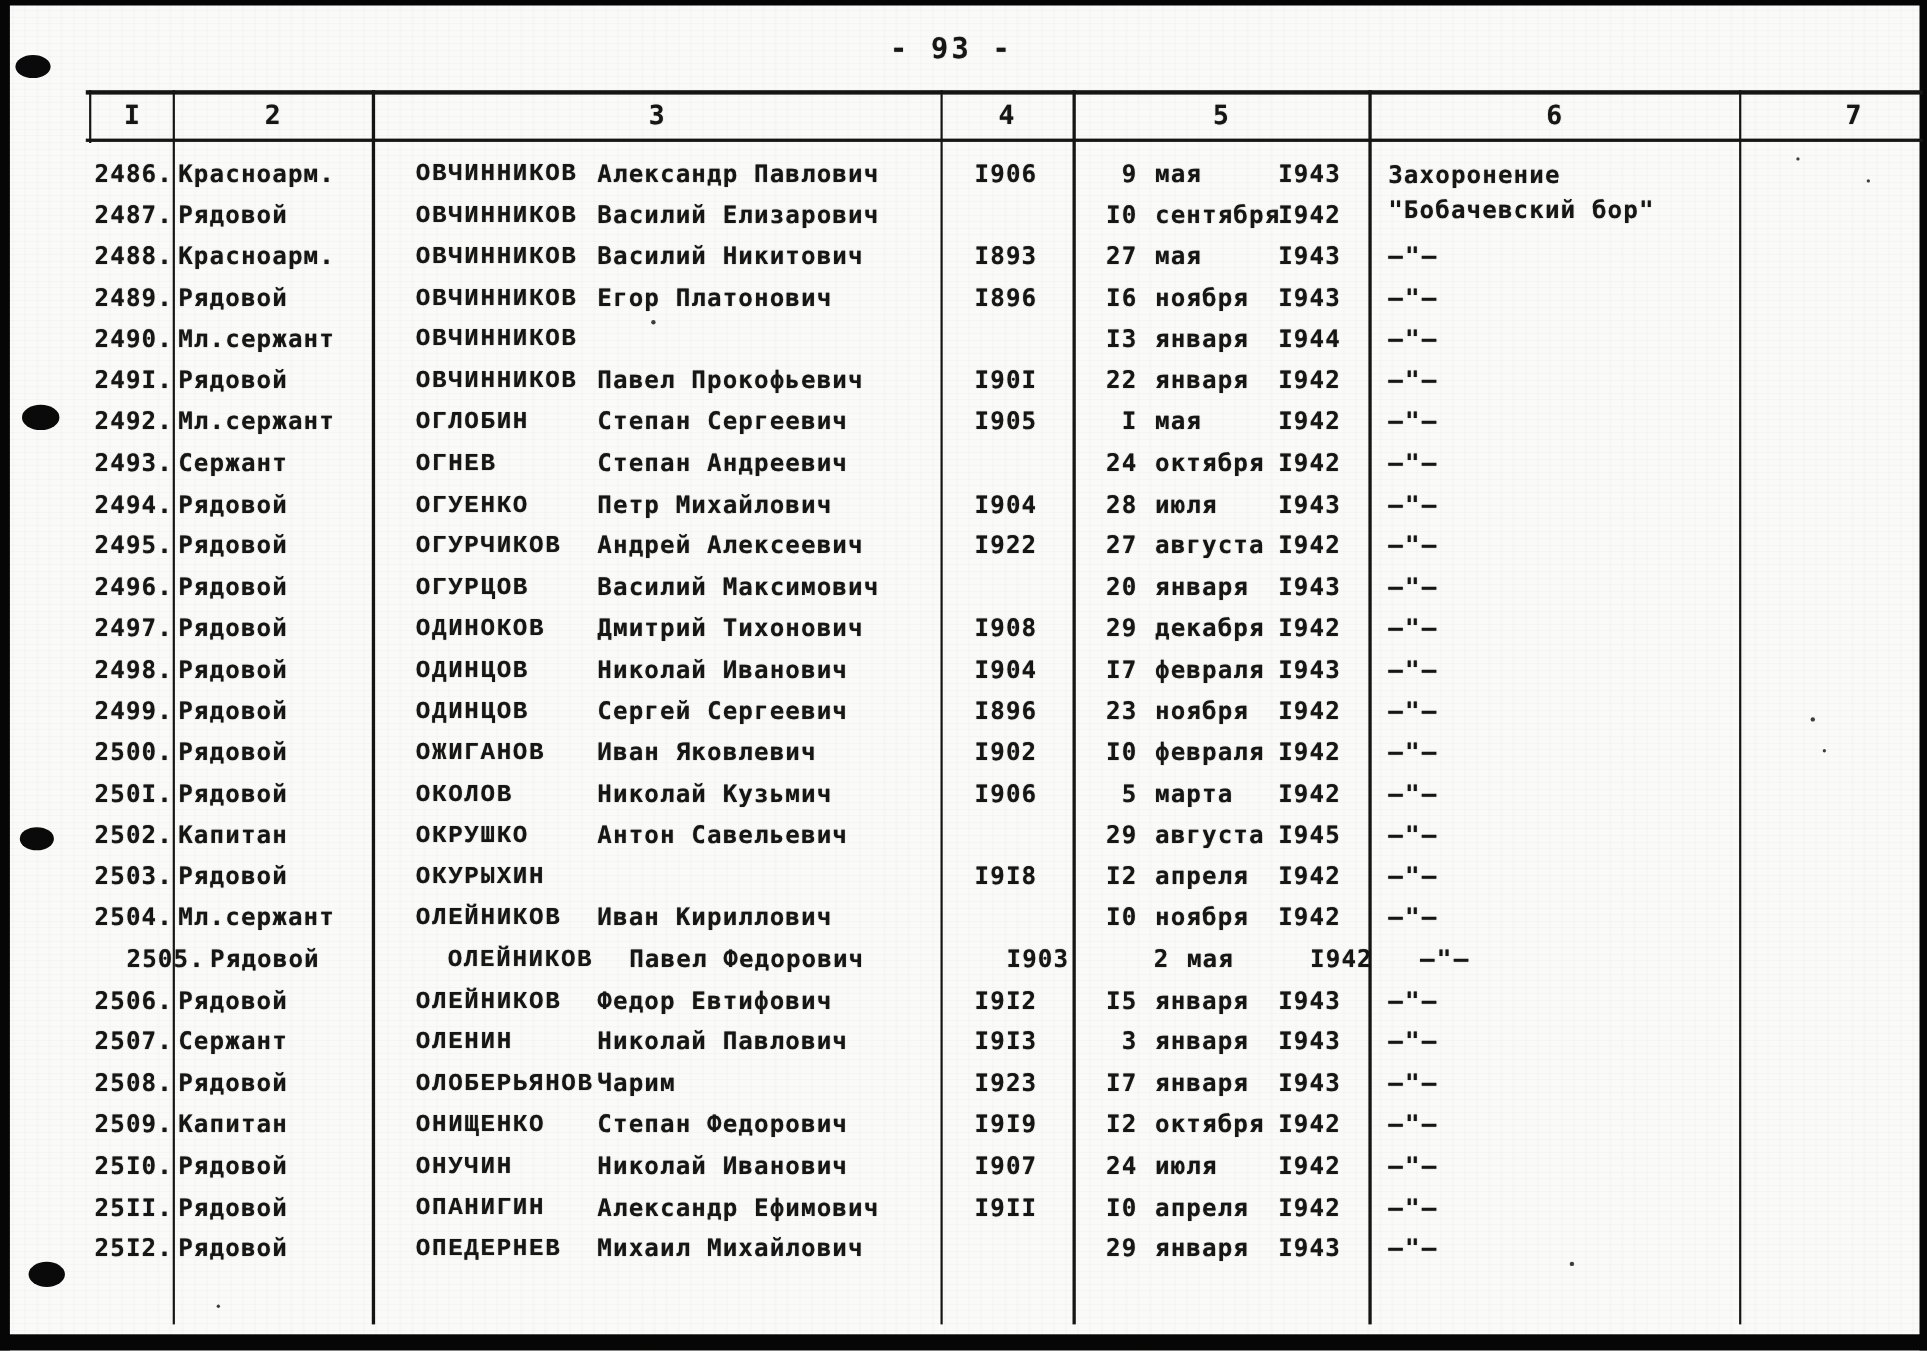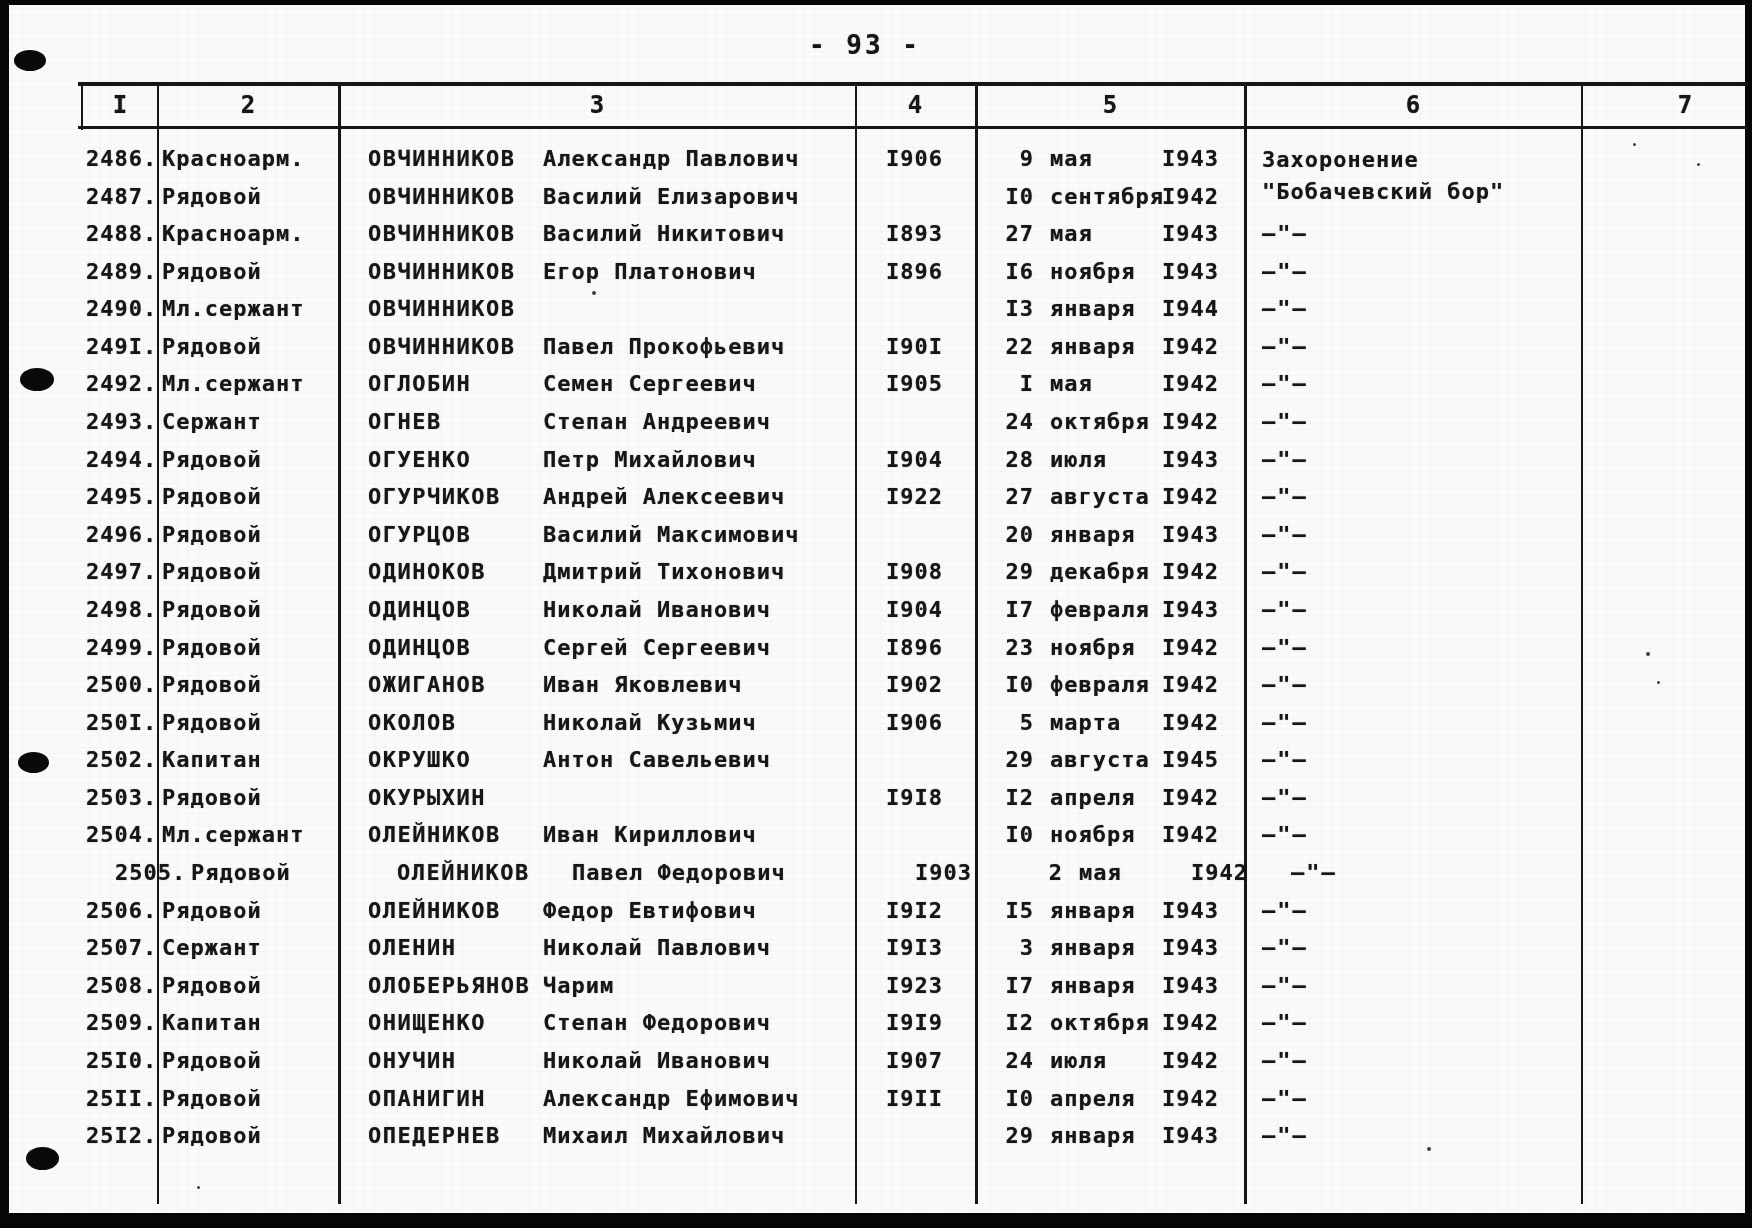--- a/index.html
+++ b/index.html
@@ -25,21 +25,21 @@
   .hline,.vline{position:absolute;background:#151515;}
   .pageno{position:absolute;left:780px;top:30px;width:170px;text-align:center;
     font-size:26px;letter-spacing:3px;}
   .hnum{position:absolute;top:84px;height:42px;line-height:42px;width:80px;
     text-align:center;font-size:24px;}
   .row{position:absolute;left:0;width:1752px;height:38px;}
   .c{position:absolute;top:0;line-height:38px;font-size:22px;white-space:pre;
      text-shadow:0 0 1px rgba(15,15,15,.55);}
   .c-num{left:86px;letter-spacing:1px;}
   .c-rank{left:162px;letter-spacing:1px;}
-  .c-surname{left:368px;letter-spacing:1.5px;}
+  .c-surname{left:378px;letter-spacing:1.5px;font-family:Liberation Mono, monospace;}
   .c-given{left:543px;letter-spacing:1px;}
   .c-birth{left:886px;letter-spacing:1px;}
   .c-day{left:976px;width:58px;text-align:right;letter-spacing:1px;}
   .c-month{left:1050px;letter-spacing:1px;}
   .c-year{left:1162px;letter-spacing:1px;}
   .c-ditto{left:1262px;letter-spacing:2px;}
   .burial{position:absolute;left:1262px;font-size:22px;letter-spacing:1px;line-height:32px;}
 </style>
 </head>
 <body>
@@ -150,21 +150,21 @@
         <span class="c c-birth">I90I</span>
         <span class="c c-day">22</span>
         <span class="c c-month">января</span>
         <span class="c c-year">I942</span>
         <span class="c c-ditto">–"–</span>
       </div>
       <div class="row" style="top: 365.48px;">
         <span class="c c-num">2492.</span>
         <span class="c c-rank">Мл.сержант</span>
         <span class="c c-surname">ОГЛОБИН</span>
-        <span class="c c-given">Семен Сергеевич</span>
+        <span class="c c-given">Степан Сергеевич</span>
         <span class="c c-birth">I905</span>
         <span class="c c-day">I</span>
         <span class="c c-month">мая</span>
         <span class="c c-year">I942</span>
         <span class="c c-ditto">–"–</span>
       </div>
       <div class="row" style="top: 403.06px;">
         <span class="c c-num">2493.</span>
         <span class="c c-rank">Сержант</span>
         <span class="c c-surname">ОГНЕВ</span>

